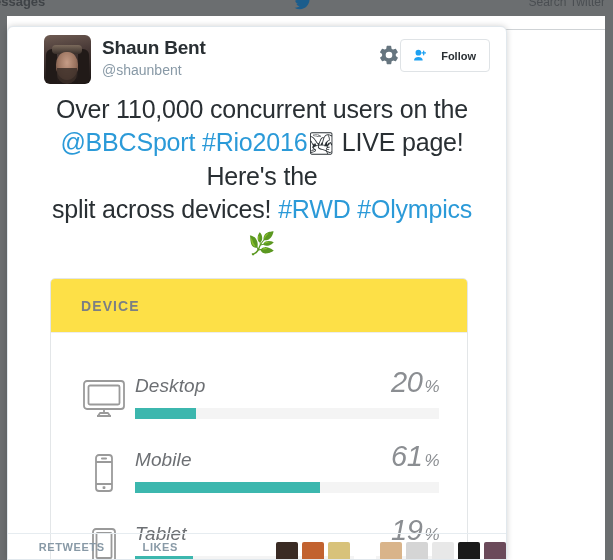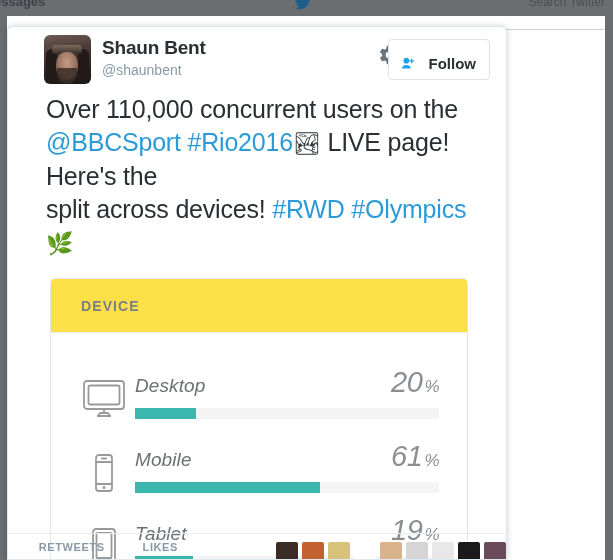--- a/index.html
+++ b/index.html
@@ -183,39 +183,40 @@
     height: 22px;
     color: #66757f;
   }
   .follow-btn {
     position: absolute;
     right: 16px;
     top: 12px;
     display: flex;
     align-items: center;
     gap: 12px;
-    padding: 15px 13px 7px 11px;
+    padding: 7px 13px 7px 11px;
     border: 1px solid #dfe3e6;
     border-radius: 4px;
     background: #ffffff;
-    font-size: 15px;
+    font-size: 11px;
     font-weight: bold;
     color: #292f33;
     cursor: pointer;
     box-sizing: border-box;
   }
   .follow-btn .pp-icon { color: #1da1f2; display: flex; }
 
   
   .tweet-text {
     padding: 4px 28px 0 38px;
     font-size: 25px;
     line-height: 33px;
     color: #292f33;
     letter-spacing: -0.2px;
+    text-align: center;
   }
   .tweet-text a {
     color: #2b9ad8;
     text-decoration: none;
   }
   .emoji { font-size: 22px; }
 
   
   .device-card {
     margin: 18px 38px 0 42px;

